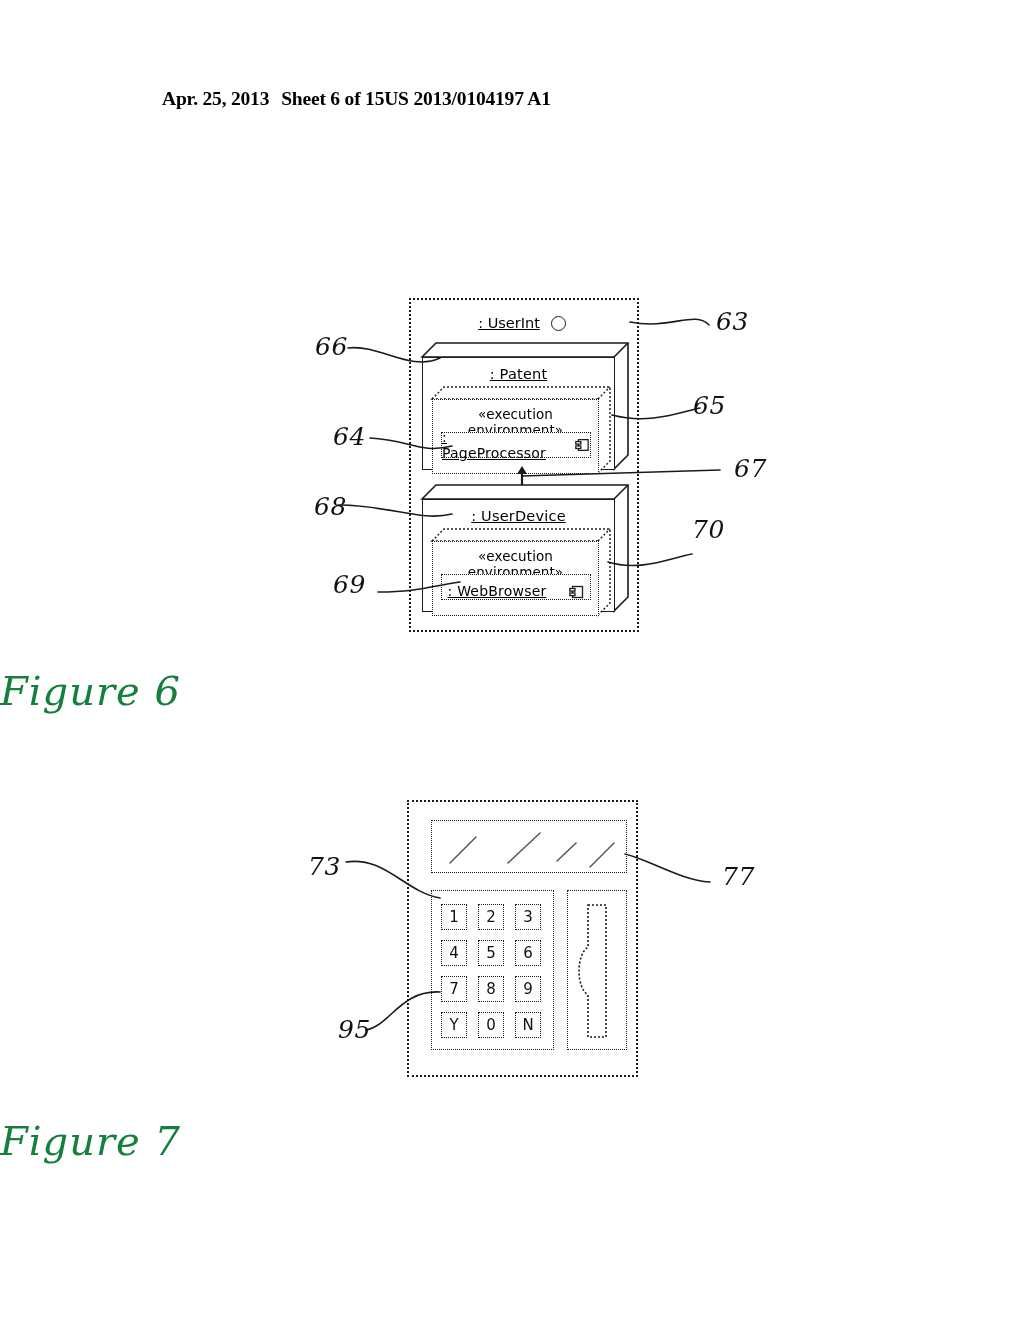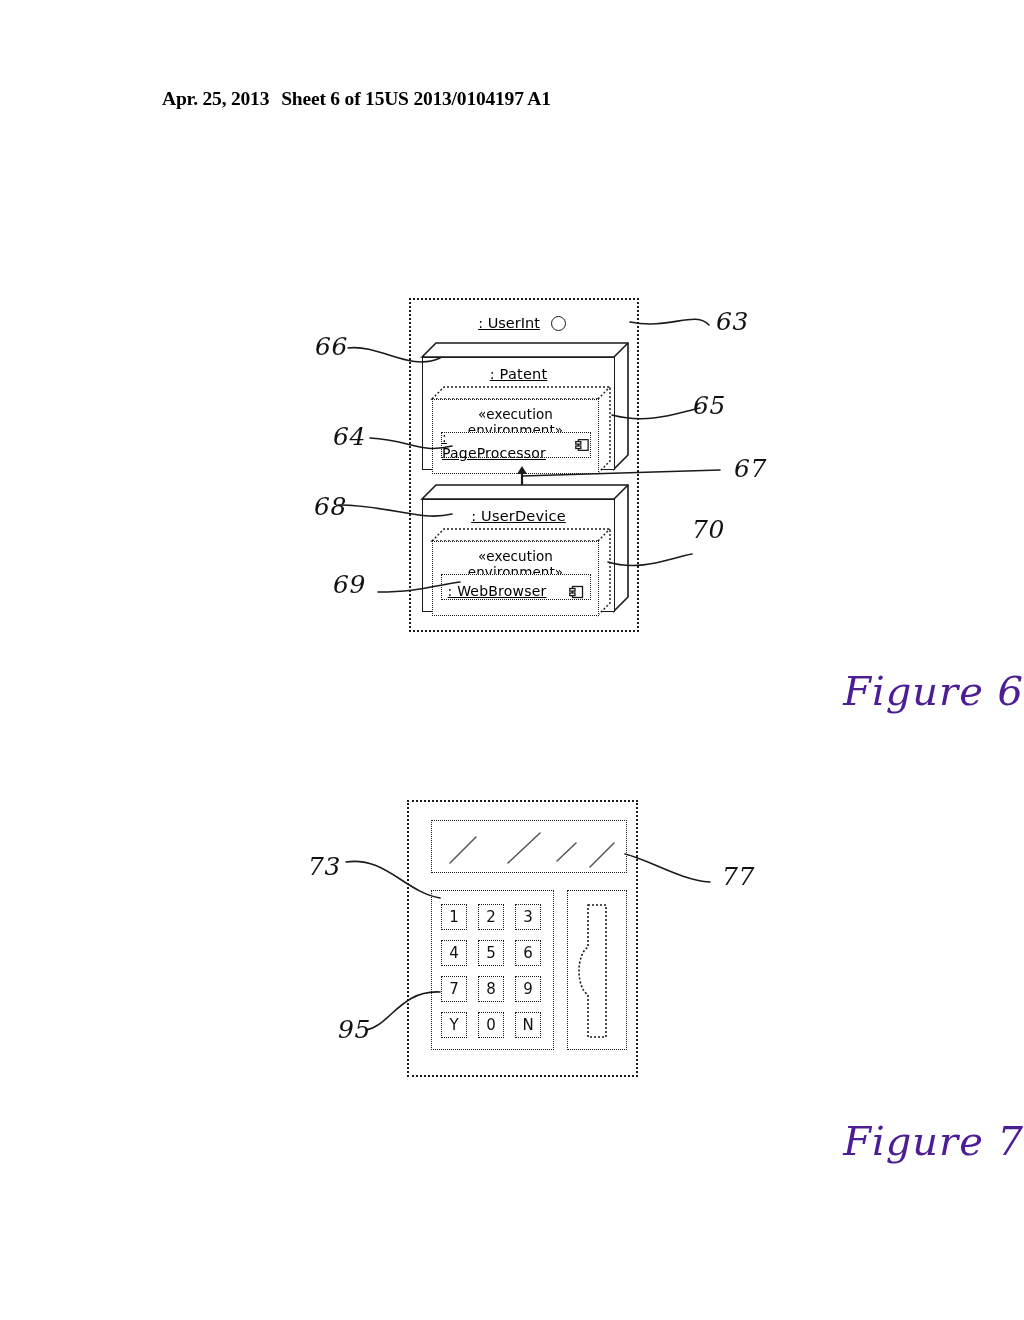--- a/index.html
+++ b/index.html
@@ -37,26 +37,26 @@
   .hdr-sheet {
     margin-left: 12px;
   }
   .hdr-num {
   }
 
   
   .fig-caption {
     position: absolute;
     width: 100%;
-    text-align: right;
+    text-align: left;
     font-family: "DejaVu Serif", "Liberation Serif", serif;
     font-style: italic;
     font-size: 40px;
     letter-spacing: 1px;
-    color: #4c1d95;
+    color: #15803d;
   }
 
   
   #figure6 {
     position: absolute;
     left: 0;
     top: 0;
     width: 1024px;
     height: 1320px;
     pointer-events: none;

